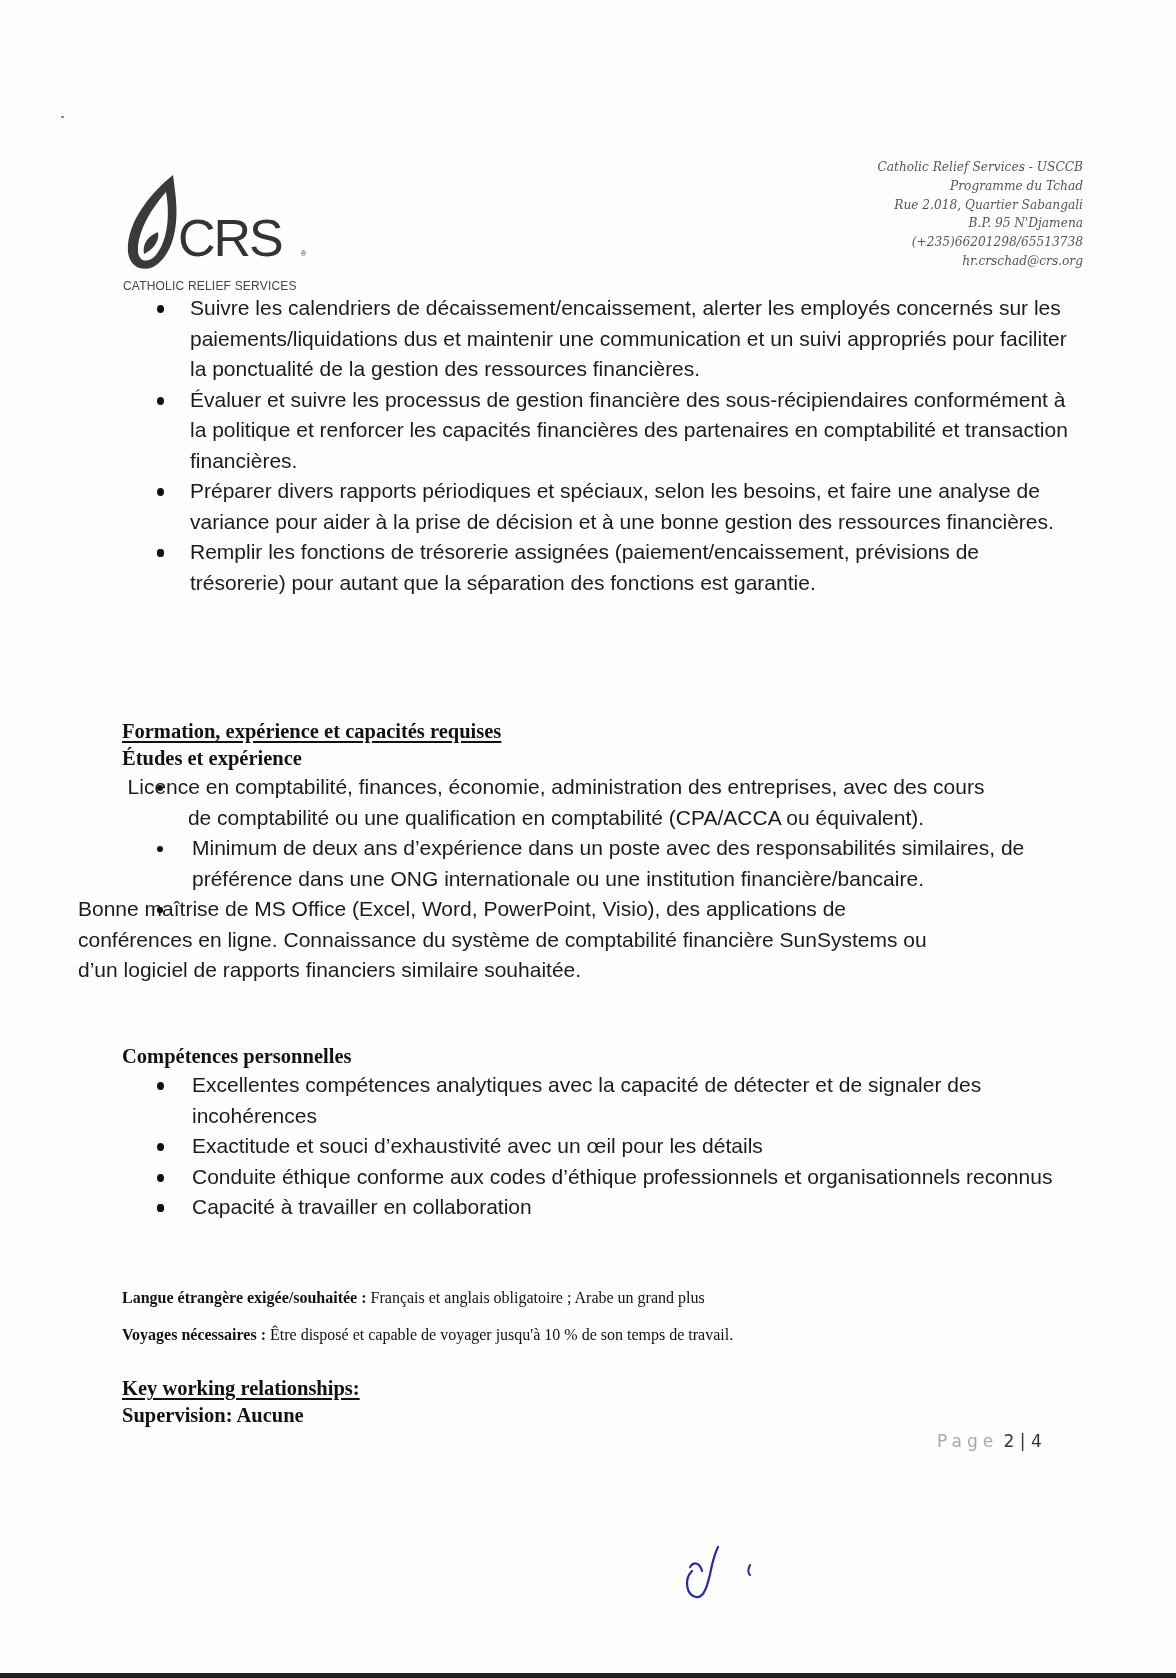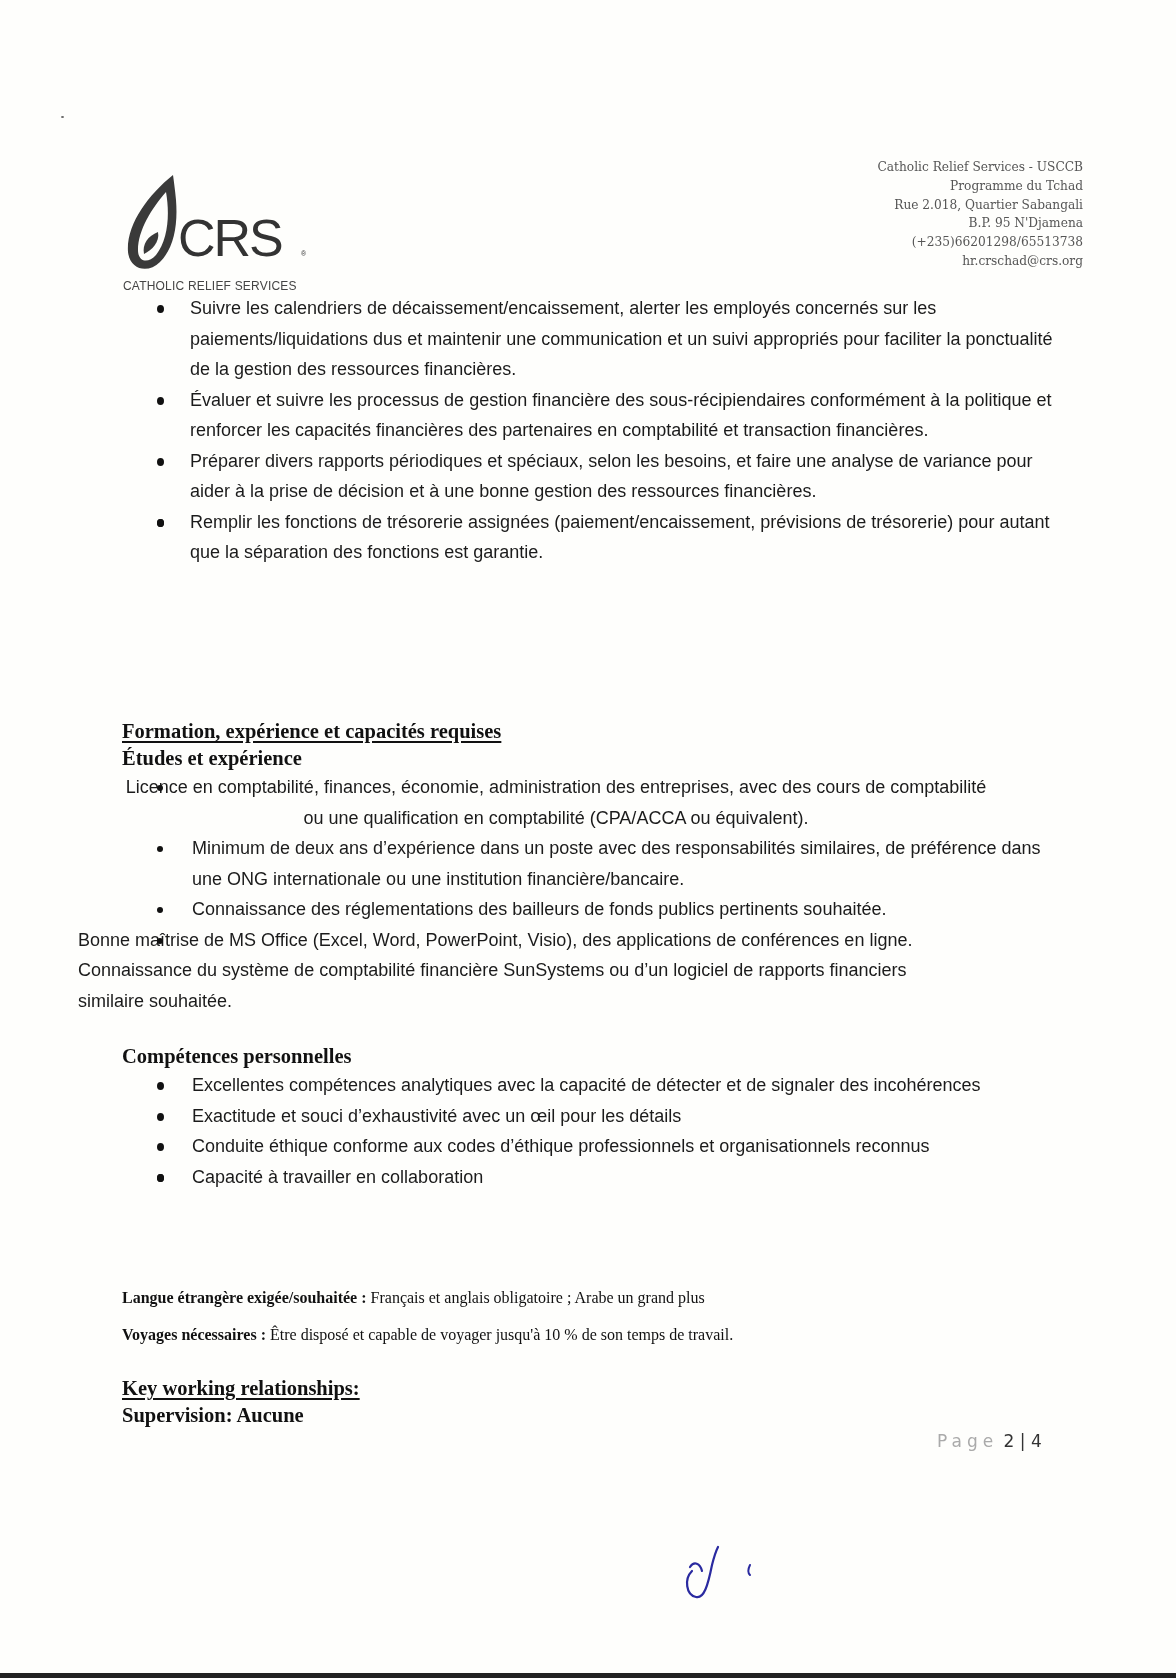--- a/index.html
+++ b/index.html
@@ -15,26 +15,26 @@
     font-family: "Liberation Sans", sans-serif; font-size: 52px; letter-spacing: -2px;
     color: #333; font-weight: normal;
   }
   .logo-reg { position: absolute; left: 183px; top: 80px; font-size: 7px; color:#333; font-family:"Liberation Sans", sans-serif;}
   .logo-sub {
     position: absolute; left: 5px; top: 109px;
     font-family: "Liberation Sans", sans-serif; font-size: 12px; color: #444; letter-spacing: 0.2px; white-space: nowrap;
   }
   .address {
     position: absolute; right: 93px; top: 158px; text-align: right;
-    font-family: "DejaVu Serif", serif; font-size: 12.2px; line-height: 18.8px; color: #555;
+    font-family: "DejaVu Serif", serif; font-size: 12.2px; line-height: 18.8px; color: #555; font-style: italic;
   }
   .blist { position: absolute; left: 0; width: 100%; margin: 0; padding: 0; list-style: none; }
   .bitem {
     position: relative;
-    font-family: "Liberation Sans", sans-serif; font-size: 18px; line-height: 30.5px; color: #1b1b1b;
+    font-family: "Liberation Sans", sans-serif; font-size: 21px; line-height: 30.5px; color: #1b1b1b;
   }
   .bitem .bullet {
     position: absolute; top: 12px; width: 7px; height: 8px; border-radius: 50%; background: #111;
   }
   .bitem .btext { display: block; }
   .h-serif {
     position: absolute; font-family: "Liberation Serif", serif; font-weight: bold; font-size: 20.5px; color: #111; white-space: nowrap;
   }
   .u { text-decoration: underline; text-underline-offset: 3px; }
   .line-serif {
@@ -103,21 +103,20 @@
   <li class="bitem" style="padding-left:116px; width:880px;text-align:center;">
     <span class="bullet" style="left:157px;width:6px;height:6px;top:13px;"></span>
     <span class="btext">Licence en comptabilité, finances, économie, administration des entreprises, avec des cours de comptabilité ou une qualification en comptabilité (CPA/ACCA ou équivalent).</span>
   </li>
   <li class="bitem" style="padding-left:192px; width:880px;">
     <span class="bullet" style="left:157px;width:6px;height:6px;top:13px;"></span>
     <span class="btext">Minimum de deux ans d’expérience dans un poste avec des responsabilités similaires, de préférence dans une ONG internationale ou une institution financière/bancaire.</span>
   </li>
   <li class="bitem" style="padding-left:192px; width:880px;">
     <span class="bullet" style="left:157px;width:6px;height:6px;top:13px;"></span>
-    <span class="btext">Connaissance des réglementations des bailleurs de fonds publics pertinents souhaitée.</span>
   </li>
   <li class="bitem" style="padding-left:78px; width:880px;">
     <span class="bullet" style="left:157px;width:6px;height:6px;top:13px;"></span>
     <span class="btext">Bonne maîtrise de MS Office (Excel, Word, PowerPoint, Visio), des applications de conférences en ligne. Connaissance du système de comptabilité financière SunSystems ou d’un logiciel de rapports financiers similaire souhaitée.</span>
   </li>
 </ul>
 
 <div class="h-serif" style="left:122px; top:1045px;">Compétences personnelles</div>
 
 <ul class="blist" style="top:1070px;">

